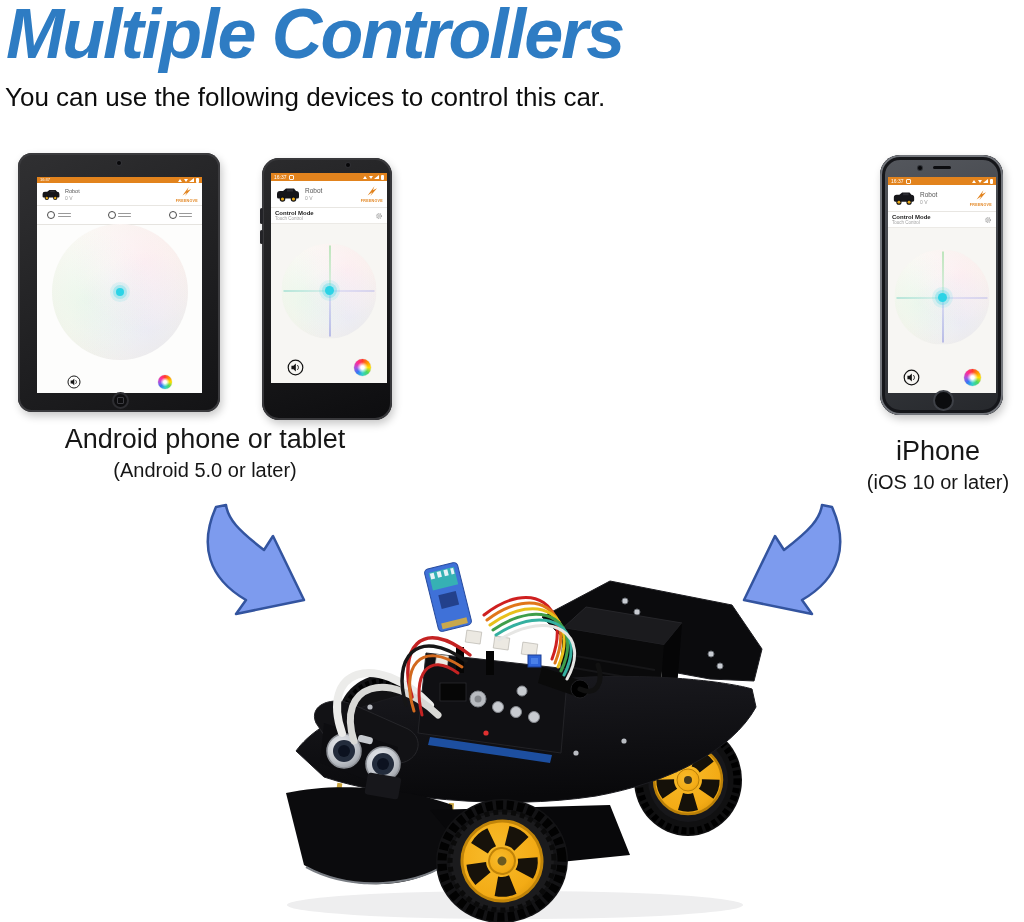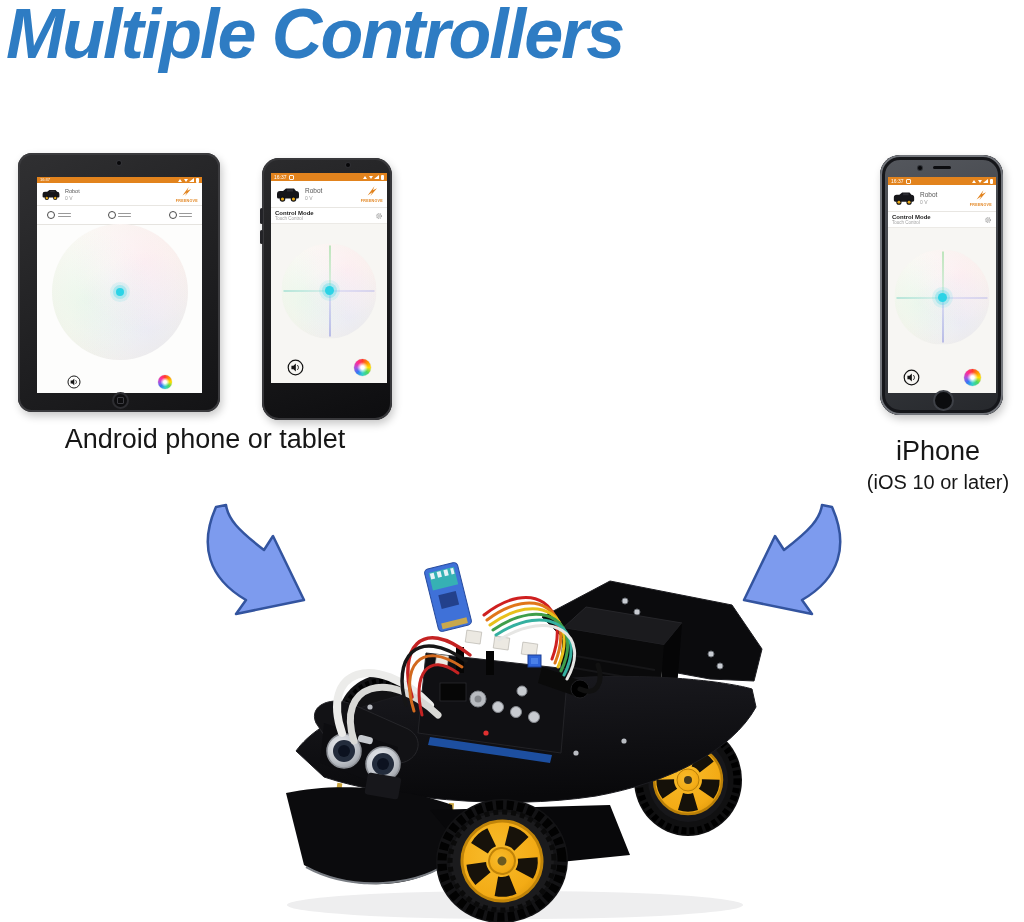--- a/index.html
+++ b/index.html
@@ -111,20 +111,21 @@
   #tablet .cwheel{right:18%;bottom:4px;width:14px;height:14px;}
 
   .overlay{position:absolute;left:0;top:0;pointer-events:none;}
 </style>
 </head>
 <body>
 
 <div class="stage">
 
   <div class="title">Multiple Controllers</div>
+  <div class="subtitle">You can use the following devices to control this car.</div>
 
   <div id="tablet">
     <div class="cam"></div>
     <div class="scr">
       <div class="sbar">
         <span>16:37</span>
         <span class="sicons">
           <span class="tri-u"></span>
           <span class="tri-d"></span>
           <span class="wifi"></span>
@@ -314,20 +315,21 @@
           <path d="M12.2,7.2 a3.8,3.8 0 0 1 0,5.6" stroke="#131313" stroke-width="1.1" fill="none"></path>
         </svg>
         <div class="cwheel"></div>
       </div>
     </div>
     <div class="home"></div>
   </div>
 
   <div id="label-android" class="devlabel">
     <div class="main">Android phone or tablet</div>
+    <div class="sub">(Android 5.0 or later)</div>
   </div>
   <div id="label-iphone" class="devlabel">
     <div class="main">iPhone</div>
     <div class="sub">(iOS 10 or later)</div>
   </div>
 
   <svg class="overlay" width="1024" height="922" viewBox="0 0 1024 922" xmlns="http://www.w3.org/2000/svg" xmlns:xlink="http://www.w3.org/1999/xlink">
     <defs>
       <linearGradient id="deckGrad" x1="0" y1="0" x2="0.15" y2="1">
         <stop offset="0" stop-color="#1a1a1f"></stop>

